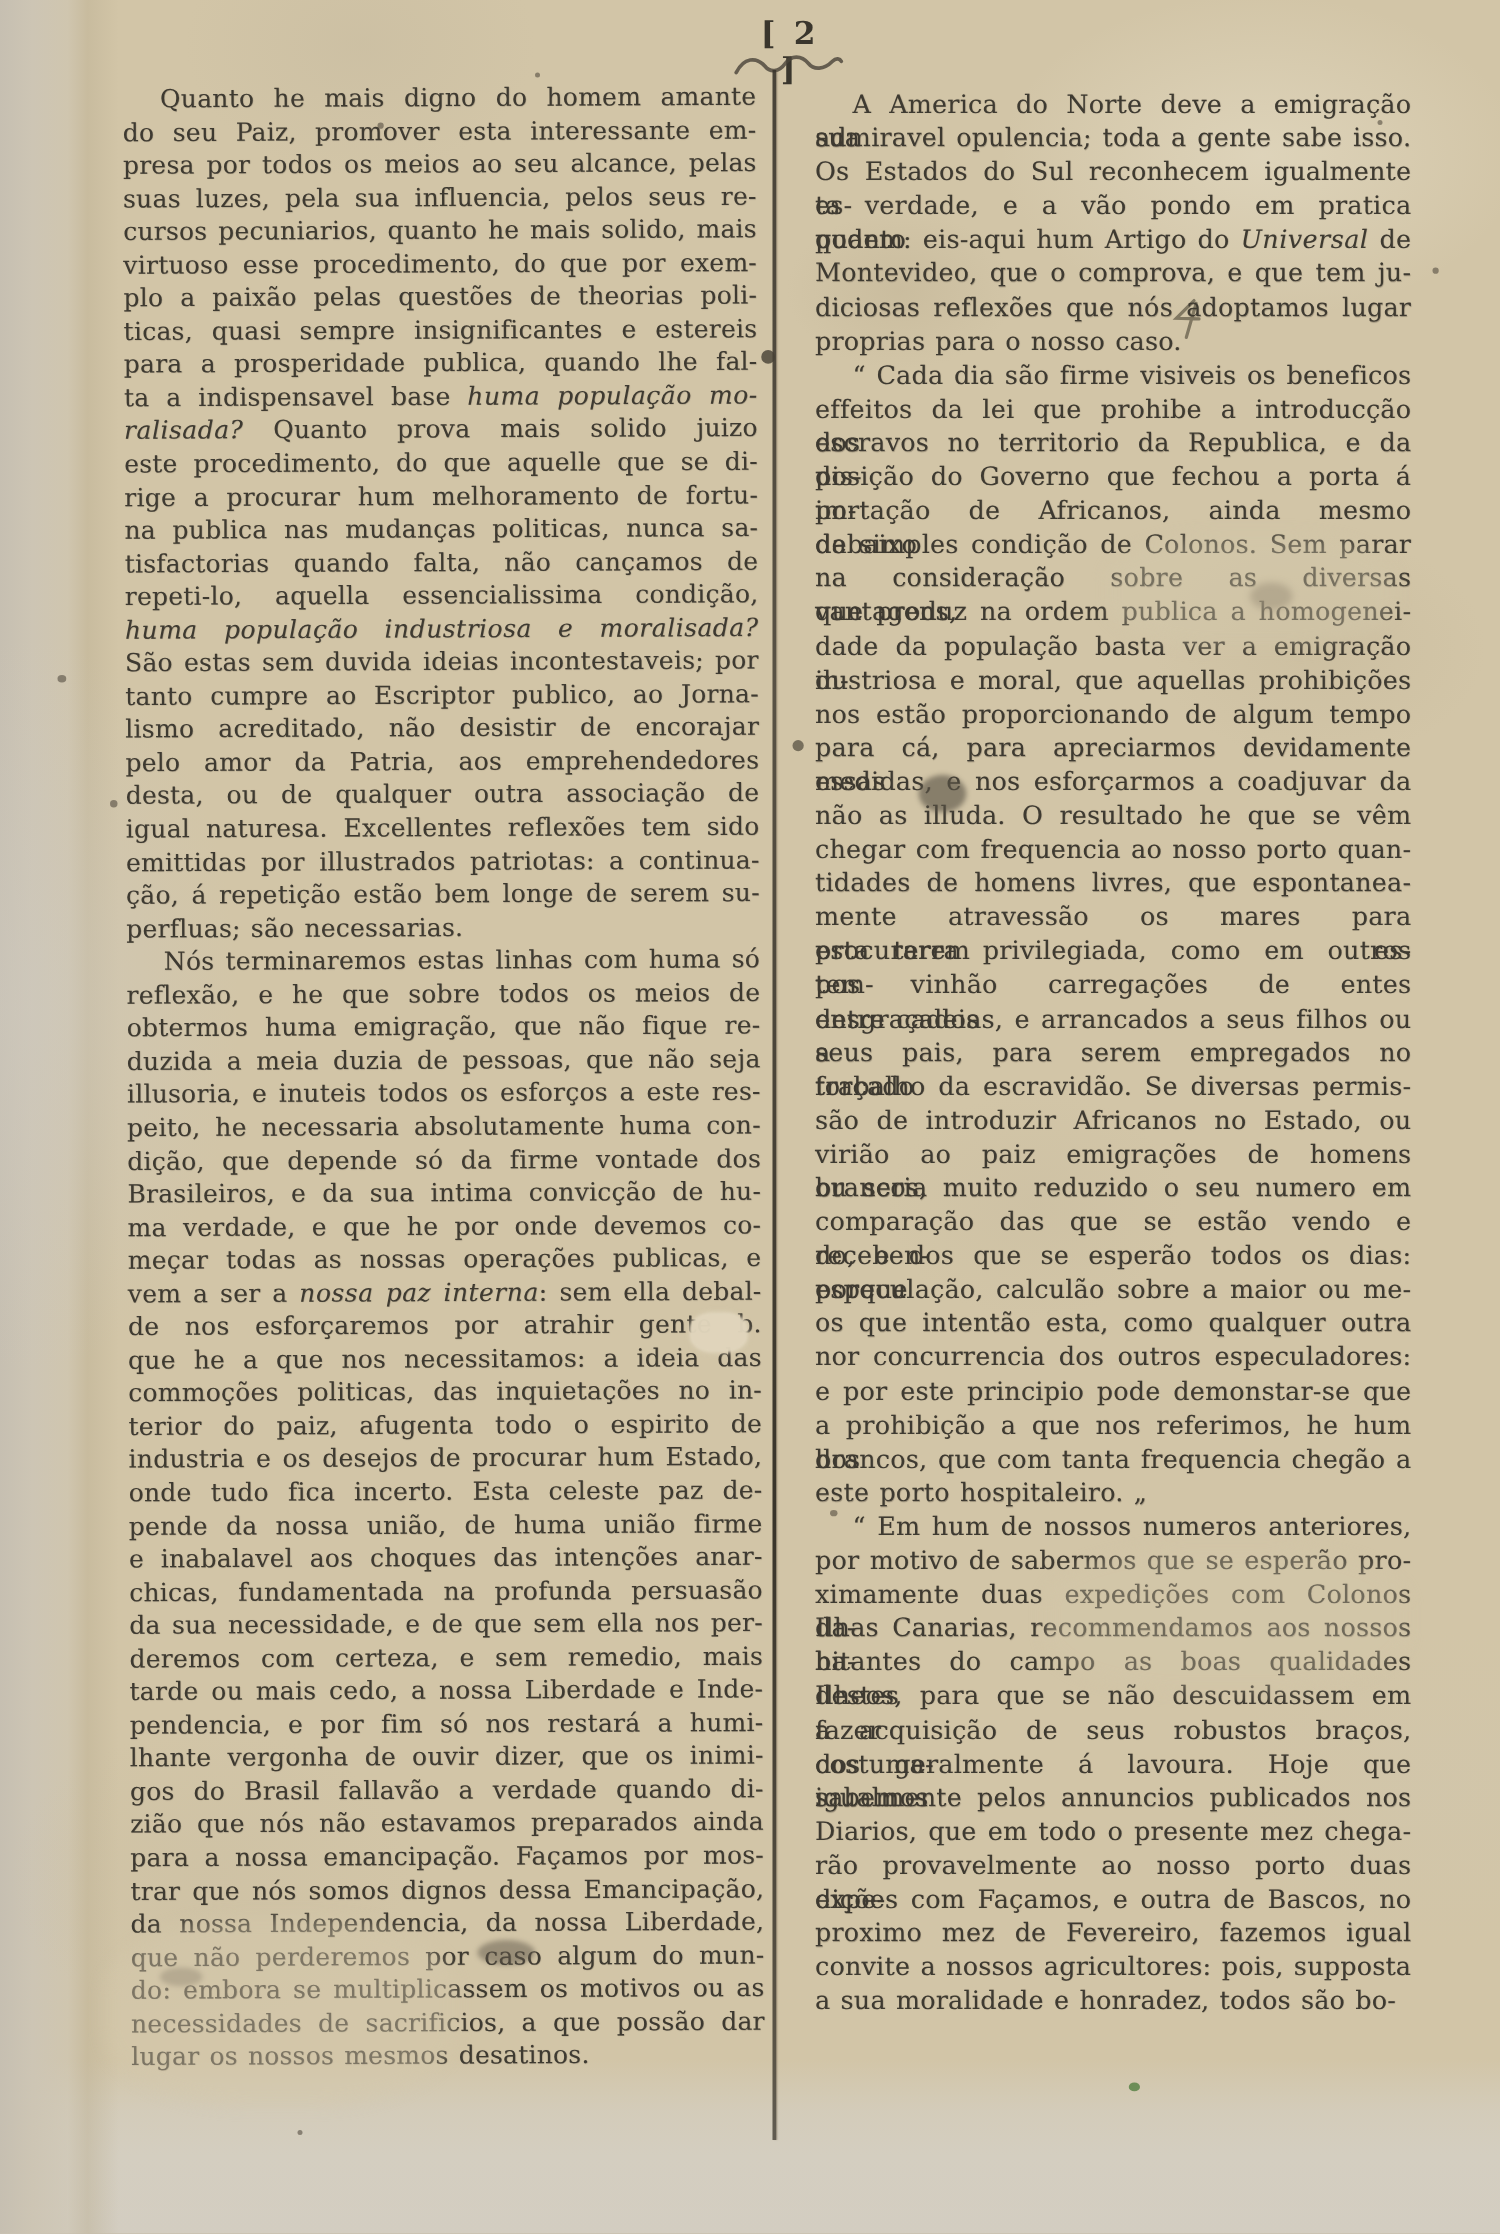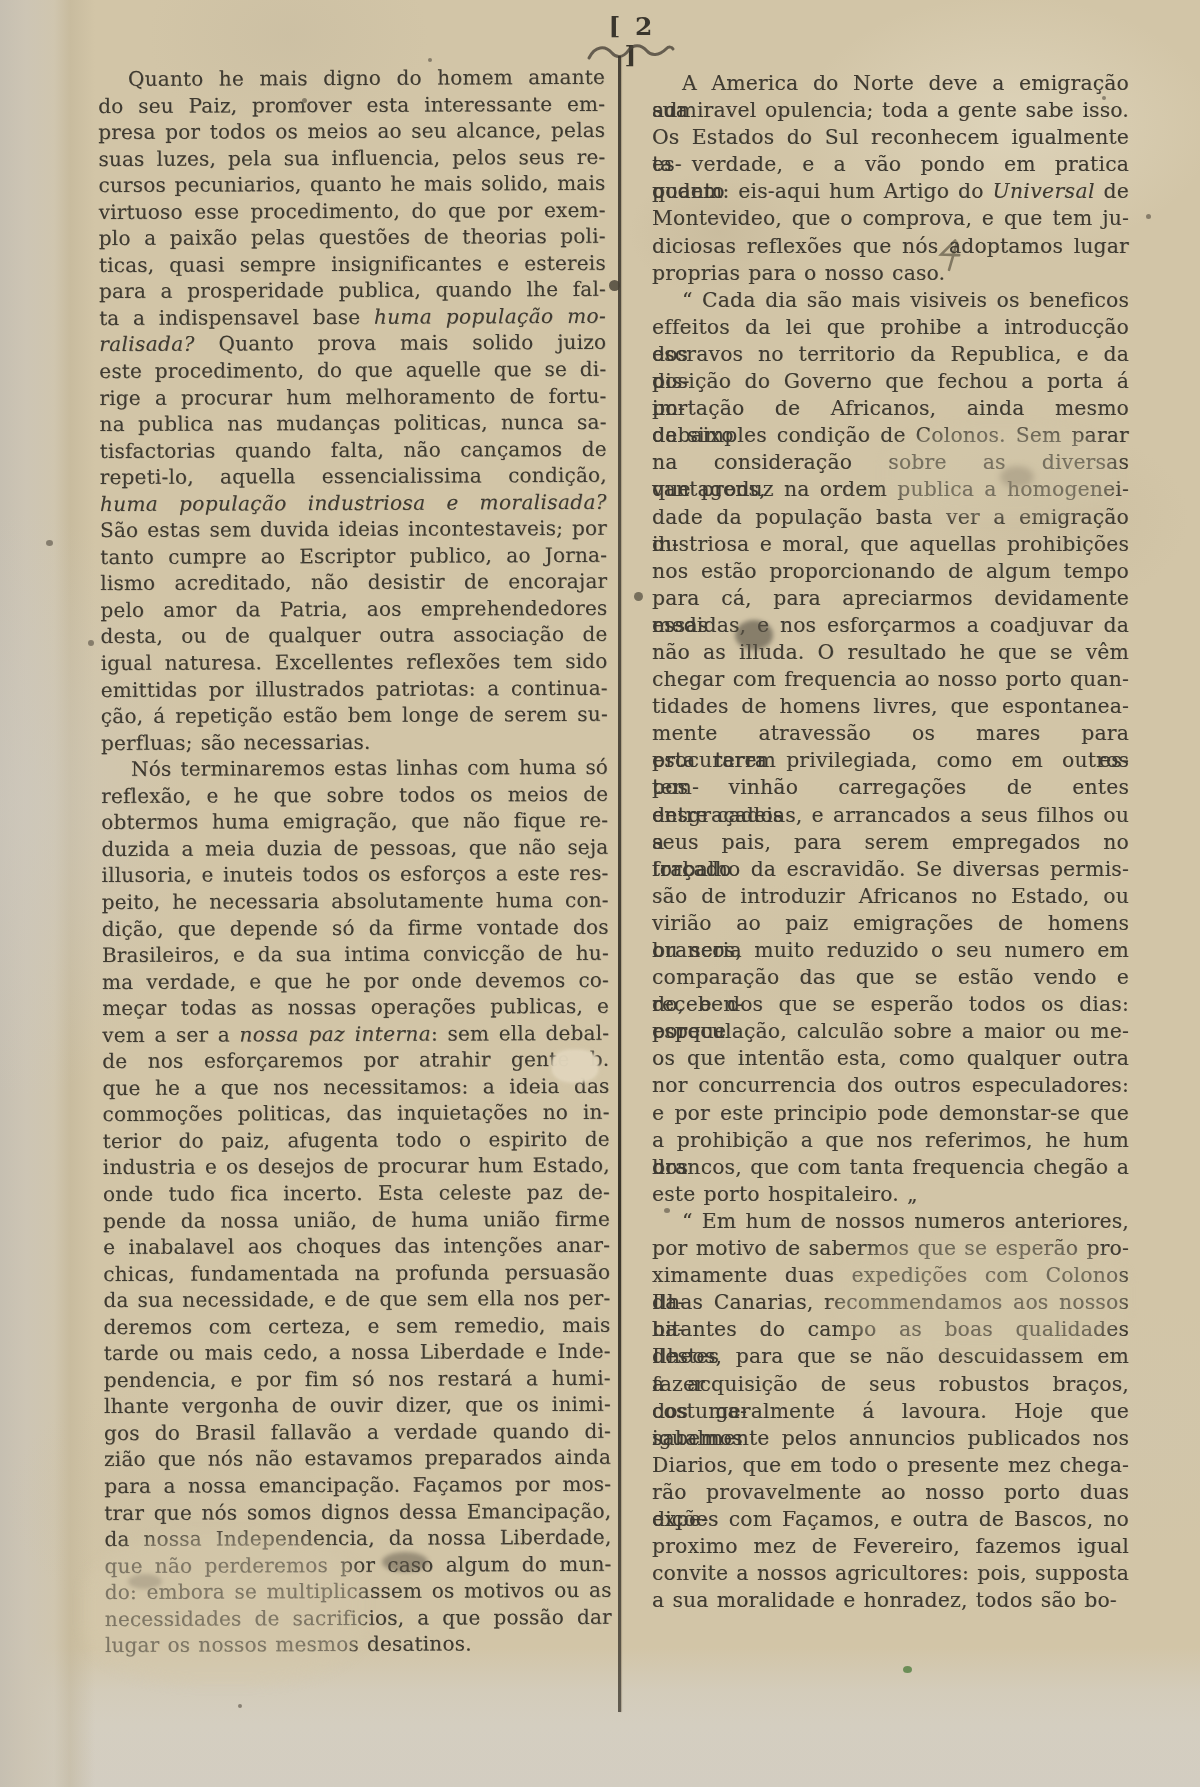--- a/index.html
+++ b/index.html
@@ -141,21 +141,21 @@
     </div>
   <div class="col col-right">
       <div class="line indent"><span>A America do Norte deve a emigração sua</span></div>
       <div class="line"><span>admiravel opulencia; toda a gente sabe isso.</span></div>
       <div class="line"><span>Os Estados do Sul reconhecem igualmente es-</span></div>
       <div class="line"><span>ta verdade, e a vão pondo em pratica quanto</span></div>
       <div class="line"><span>podem: eis-aqui hum Artigo do </span><i>Universal</i><span> de</span></div>
       <div class="line"><span>Montevideo, que o comprova, e que tem ju-</span></div>
       <div class="line"><span>diciosas reflexões que nós adoptamos lugar</span></div>
       <div class="line endpara"><span>proprias para o nosso caso.</span></div>
-      <div class="line indent"><span>“ Cada dia são mais visiveis os beneficos</span></div>
+      <div class="line indent"><span>“ Cada dia são firme visiveis os beneficos</span></div>
       <div class="line"><span>effeitos da lei que prohibe a introducção dos</span></div>
       <div class="line"><span>escravos no territorio da Republica, e da dis-</span></div>
       <div class="line"><span>posição do Governo que fechou a porta á im-</span></div>
       <div class="line"><span>portação de Africanos, ainda mesmo debaixo</span></div>
       <div class="line"><span>da simples condição de Colonos. Sem parar</span></div>
       <div class="line"><span>na consideração sobre as diversas vantagens,</span></div>
       <div class="line"><span>que produz na ordem publica a homogenei-</span></div>
       <div class="line"><span>dade da população basta ver a emigração in-</span></div>
       <div class="line"><span>dustriosa e moral, que aquellas prohibições</span></div>
       <div class="line"><span>nos estão proporcionando de algum tempo</span></div>

